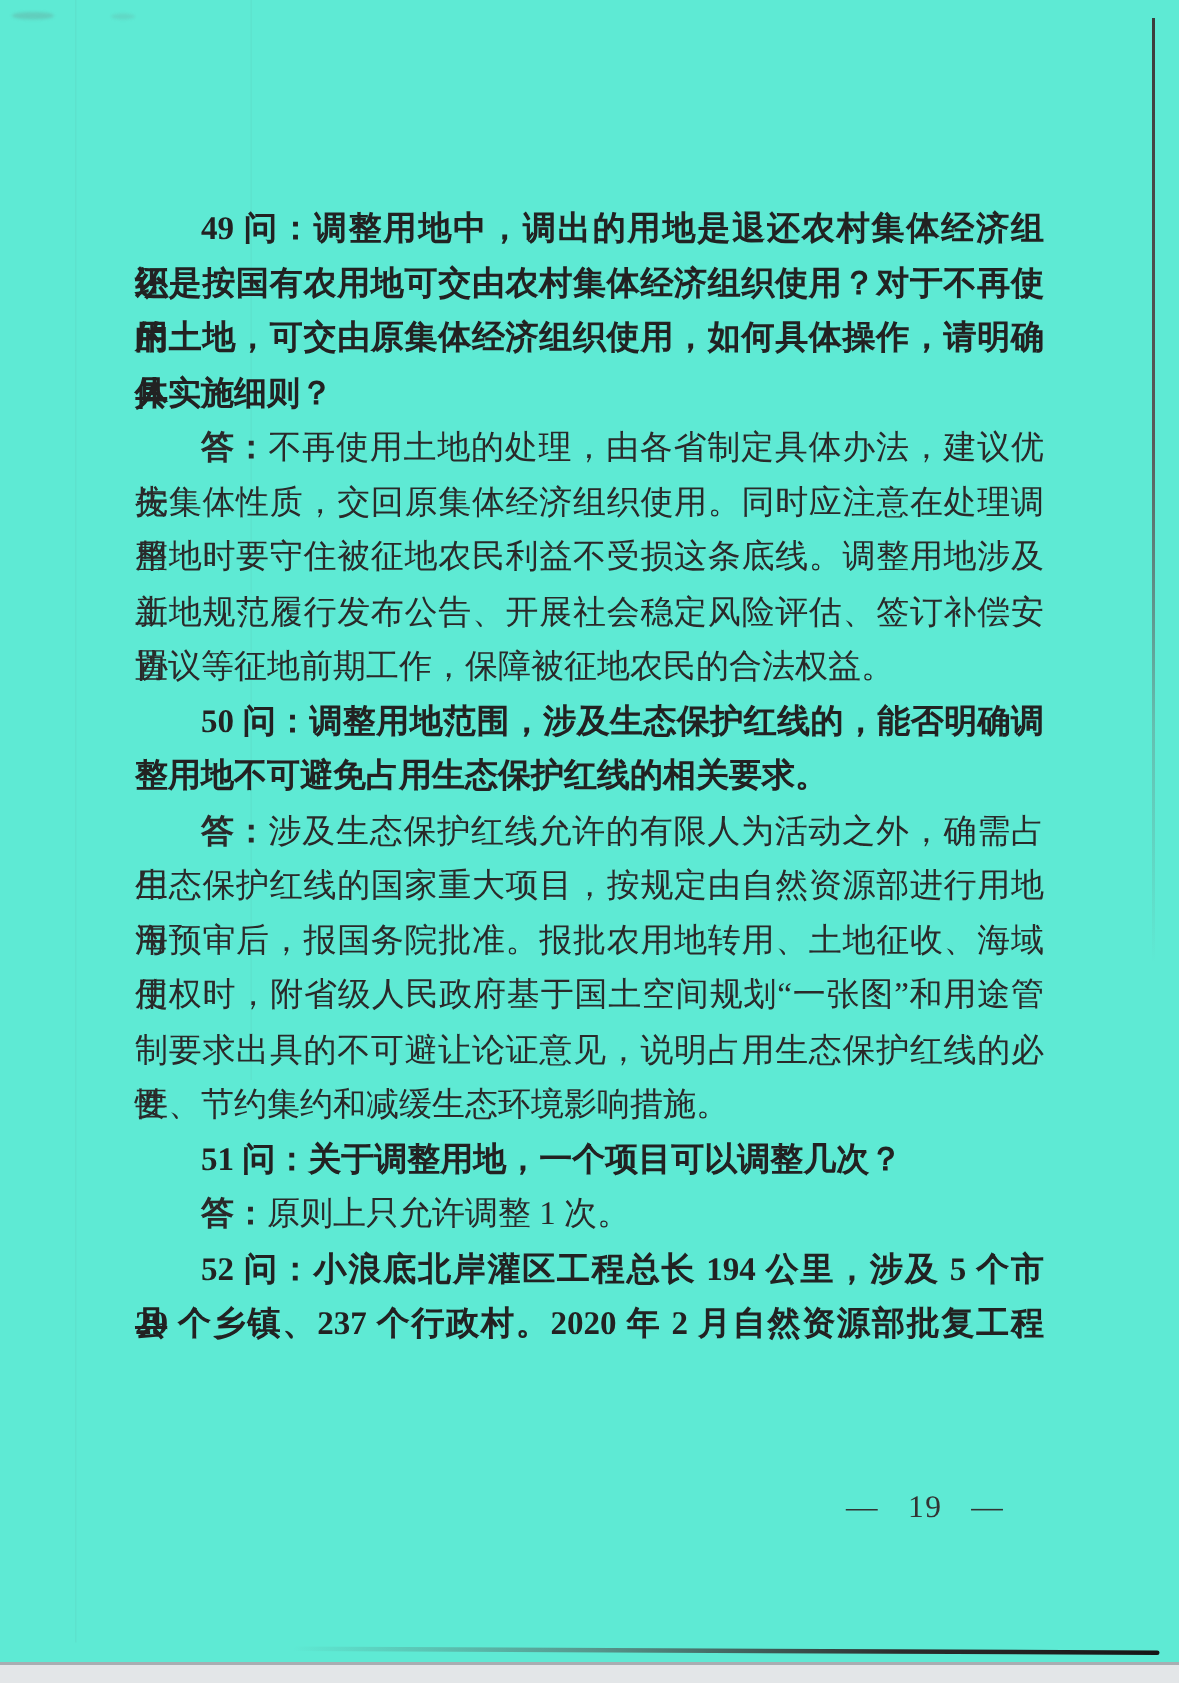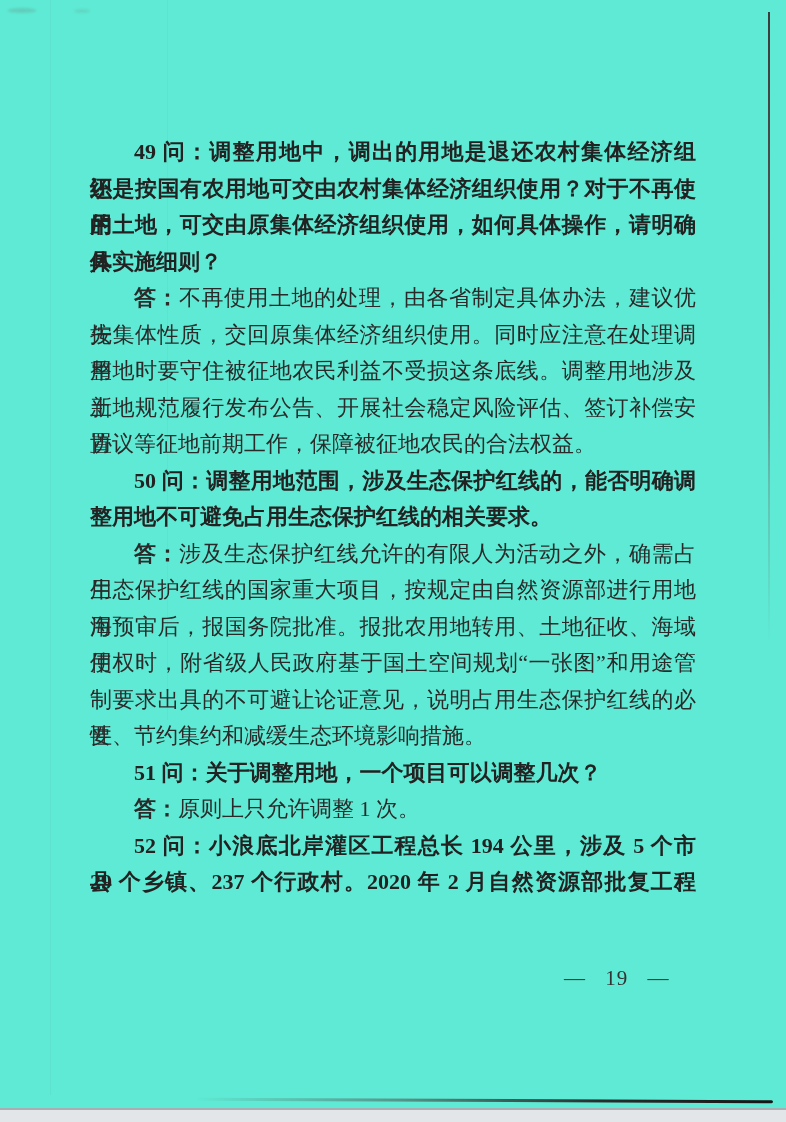--- a/index.html
+++ b/index.html
@@ -29,21 +29,21 @@
     white-space: normal;
     text-align: justify;
     text-align-last: justify;
   }
   .line.indent { text-indent: 2em; }
   .line .b { font-weight: 700; }
   .line.qbold { font-weight: 600; color: #222222; }
   .page-number {
     position: absolute;
     left: 564px;
-    top: 966px;
+    top: 992px;
     font-size: 21px;
     color: #333333;
     word-spacing: 13px;
     letter-spacing: 1px;
   }
   
   .edge-right {
     position: absolute;
     left: 768px; top: 12px;
     width: 2px; height: 630px;

